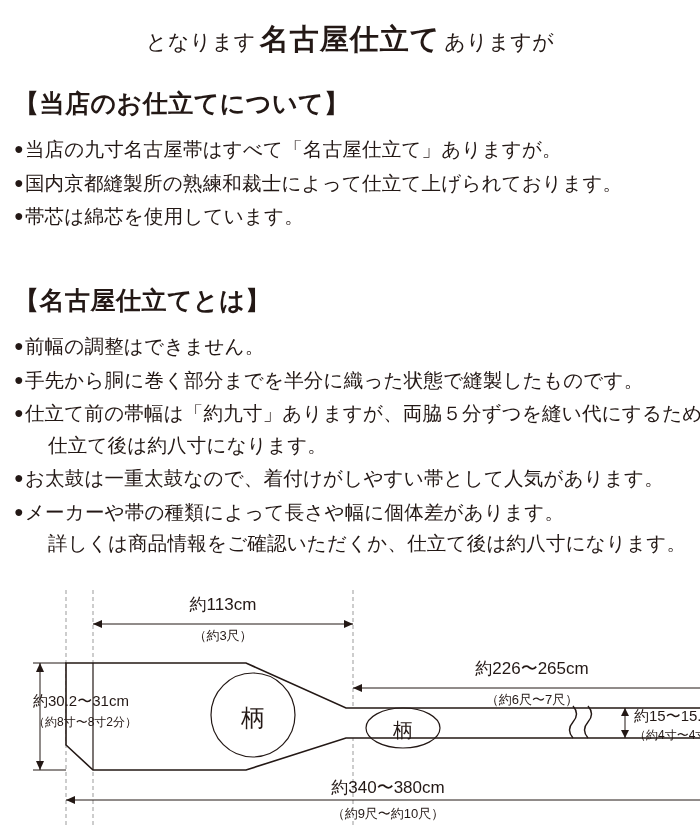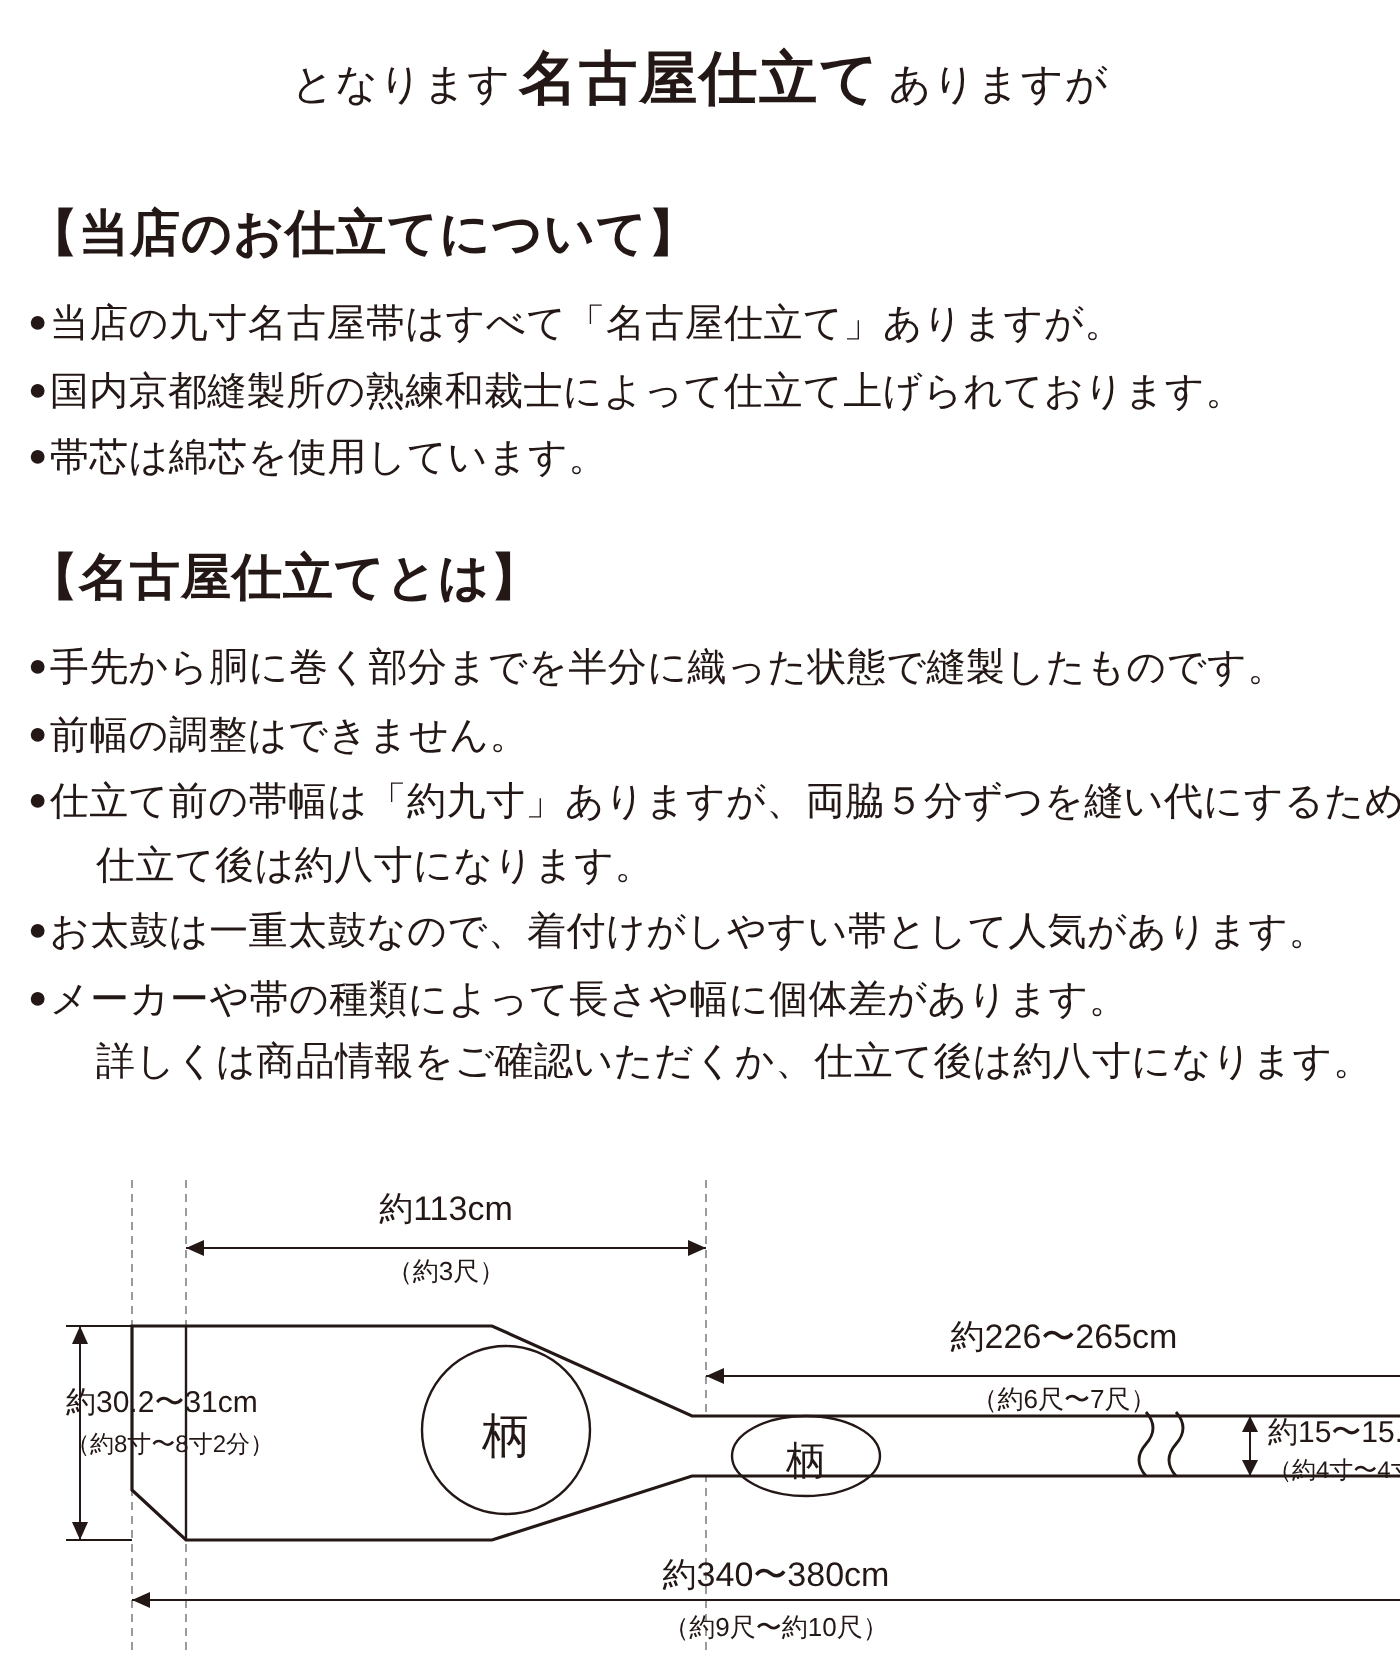--- a/index.html
+++ b/index.html
@@ -44,22 +44,22 @@
     font-size: 21px;
     letter-spacing: 0.5px;
   }
 
   
   .section {
     position: absolute;
     left: 14px;
     width: 672px;
   }
-  .sec1 { top: 100px; }
-  .sec2 { top: 272px; }
+  .sec1 { top: 87px; }
+  .sec2 { top: 284px; }
 
   .sec-title {
     font-size: 25px;
     font-weight: bold;
     letter-spacing: 0.5px;
     margin: 0 0 14px 0;
     white-space: nowrap;
   }
   .bullet-list {
     list-style: none;
@@ -114,22 +114,22 @@
     <ul class="bullet-list">
       <li><span class="dot">●</span><span>当店の九寸名古屋帯はすべて「名古屋仕立て」ありますが。</span></li>
       <li><span class="dot">●</span><span>国内京都縫製所の熟練和裁士によって仕立て上げられております。</span></li>
       <li><span class="dot">●</span><span>帯芯は綿芯を使用しています。</span></li>
     </ul>
   </div>
 
   <div class="section sec2">
     <h2 class="sec-title">【名古屋仕立てとは】</h2>
     <ul class="bullet-list">
+      <li><span class="dot">●</span><span>前幅の調整はできません。</span></li>
       <li><span class="dot">●</span><span>手先から胴に巻く部分までを半分に織った状態で縫製したものです。</span></li>
-      <li><span class="dot">●</span><span>前幅の調整はできません。</span></li>
       <li><span class="dot">●</span><span>仕立て前の帯幅は「約九寸」ありますが、両脇５分ずつを縫い代にするため</span><span class="cont">仕立て後は約八寸になります。</span></li>
       <li><span class="dot">●</span><span>お太鼓は一重太鼓なので、着付けがしやすい帯として人気があります。</span></li>
       <li><span class="dot">●</span><span>メーカーや帯の種類によって長さや幅に個体差があります。</span><span class="cont">詳しくは商品情報をご確認いただくか、仕立て後は約八寸になります。</span></li>
     </ul>
   </div>
 
   <div class="diagram">
     <svg width="700" height="280" viewBox="0 0 700 280" xmlns="http://www.w3.org/2000/svg">
 
       <g stroke="#9b9b9b" stroke-width="1" stroke-dasharray="4,3">

